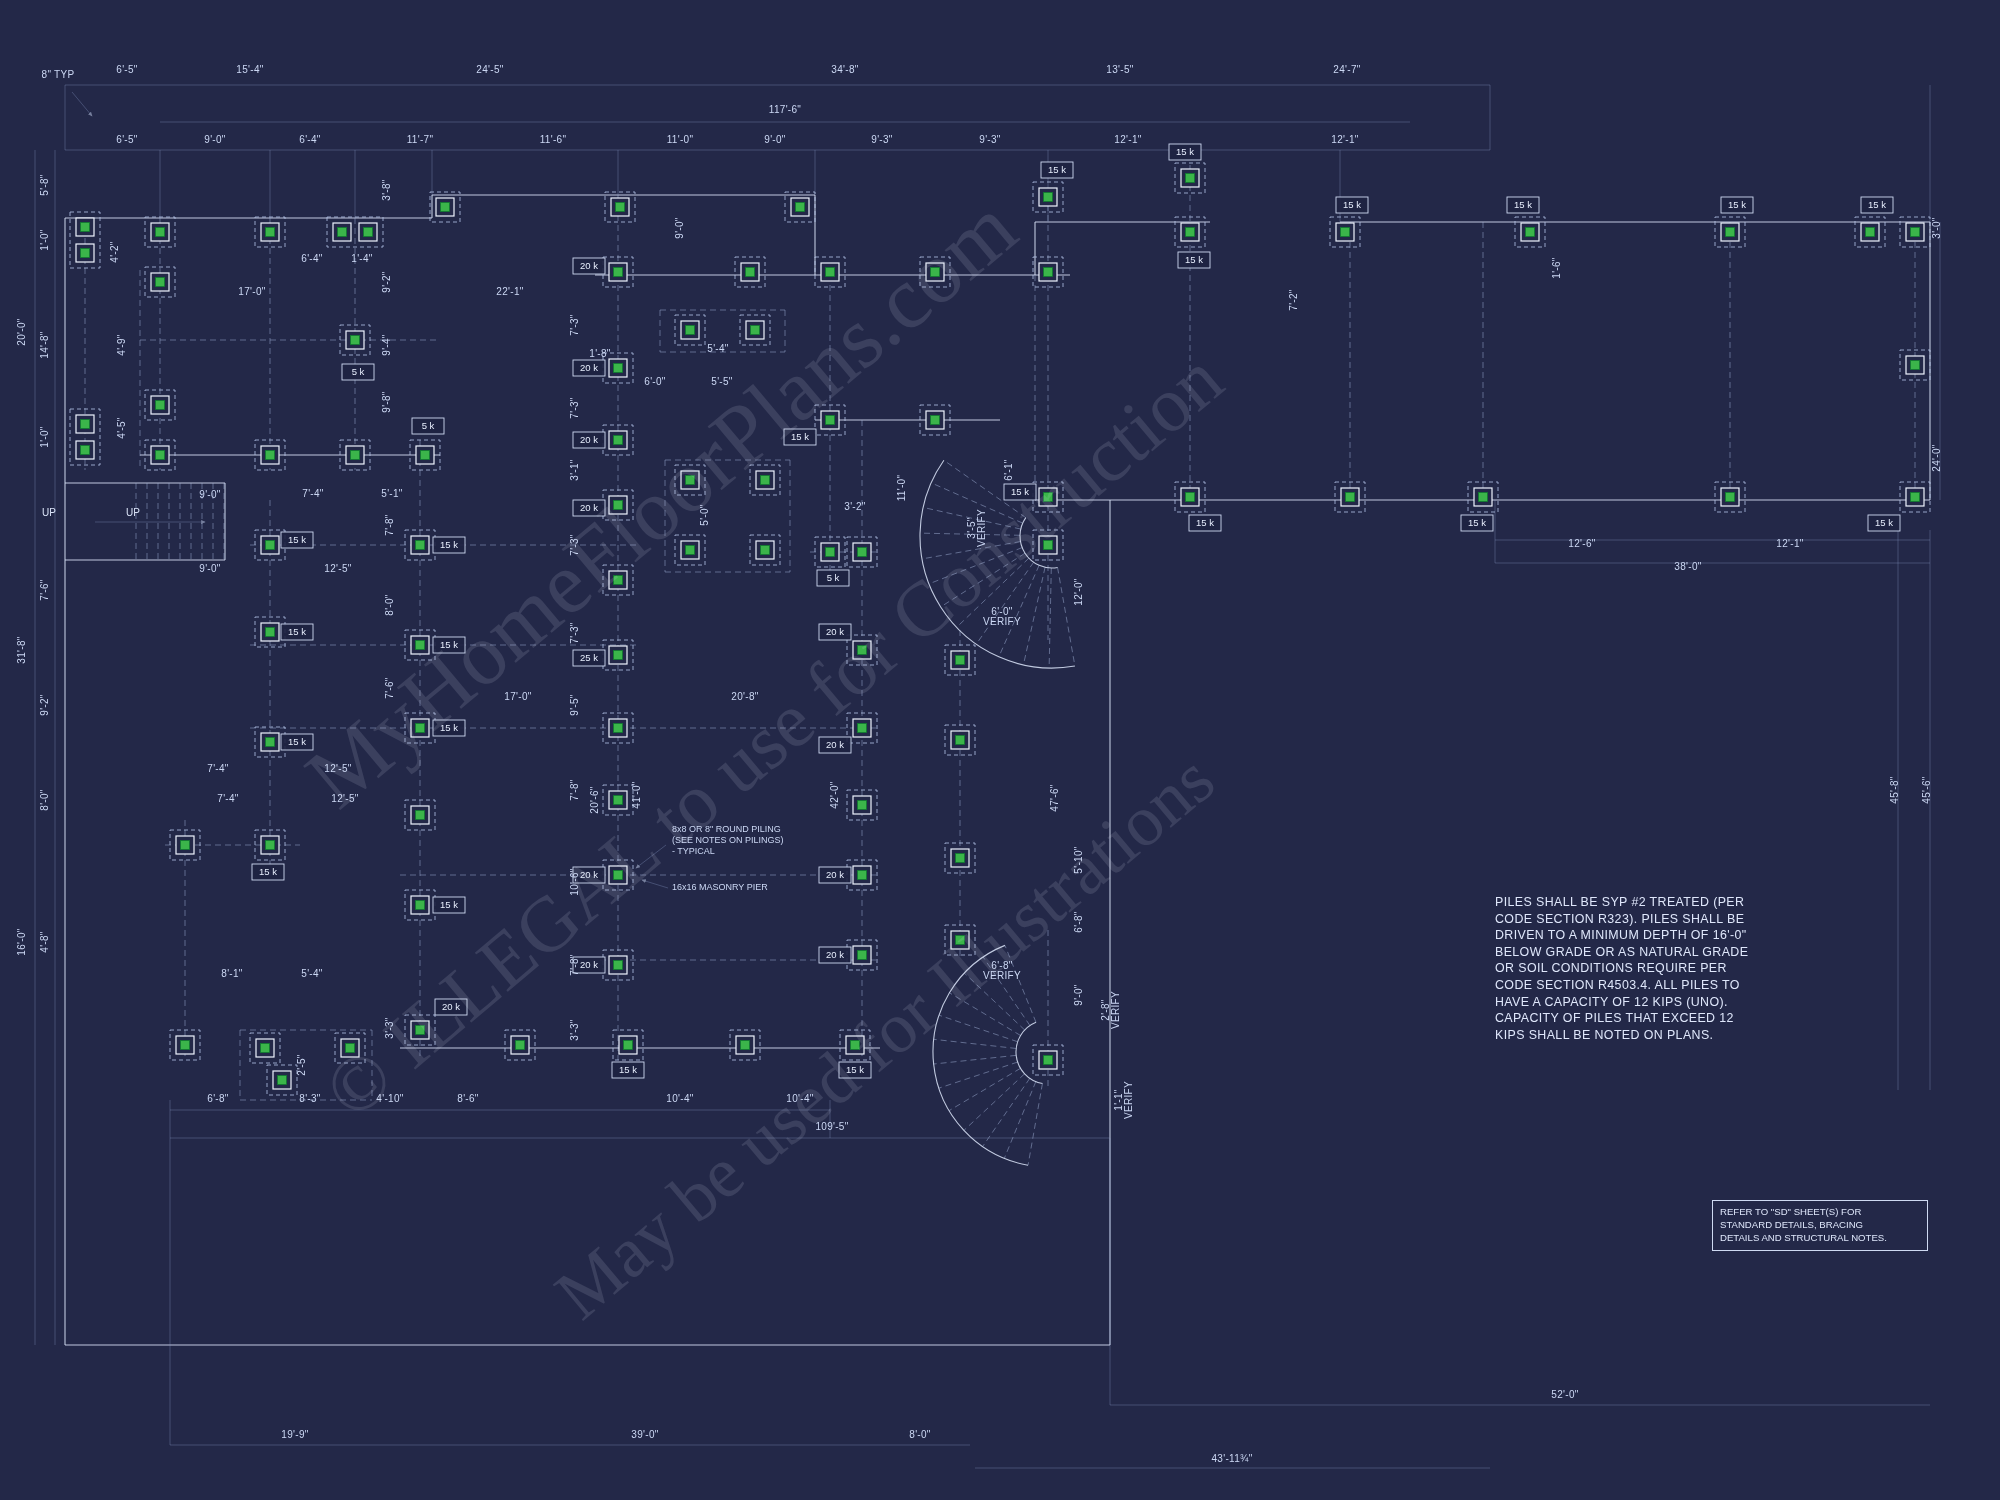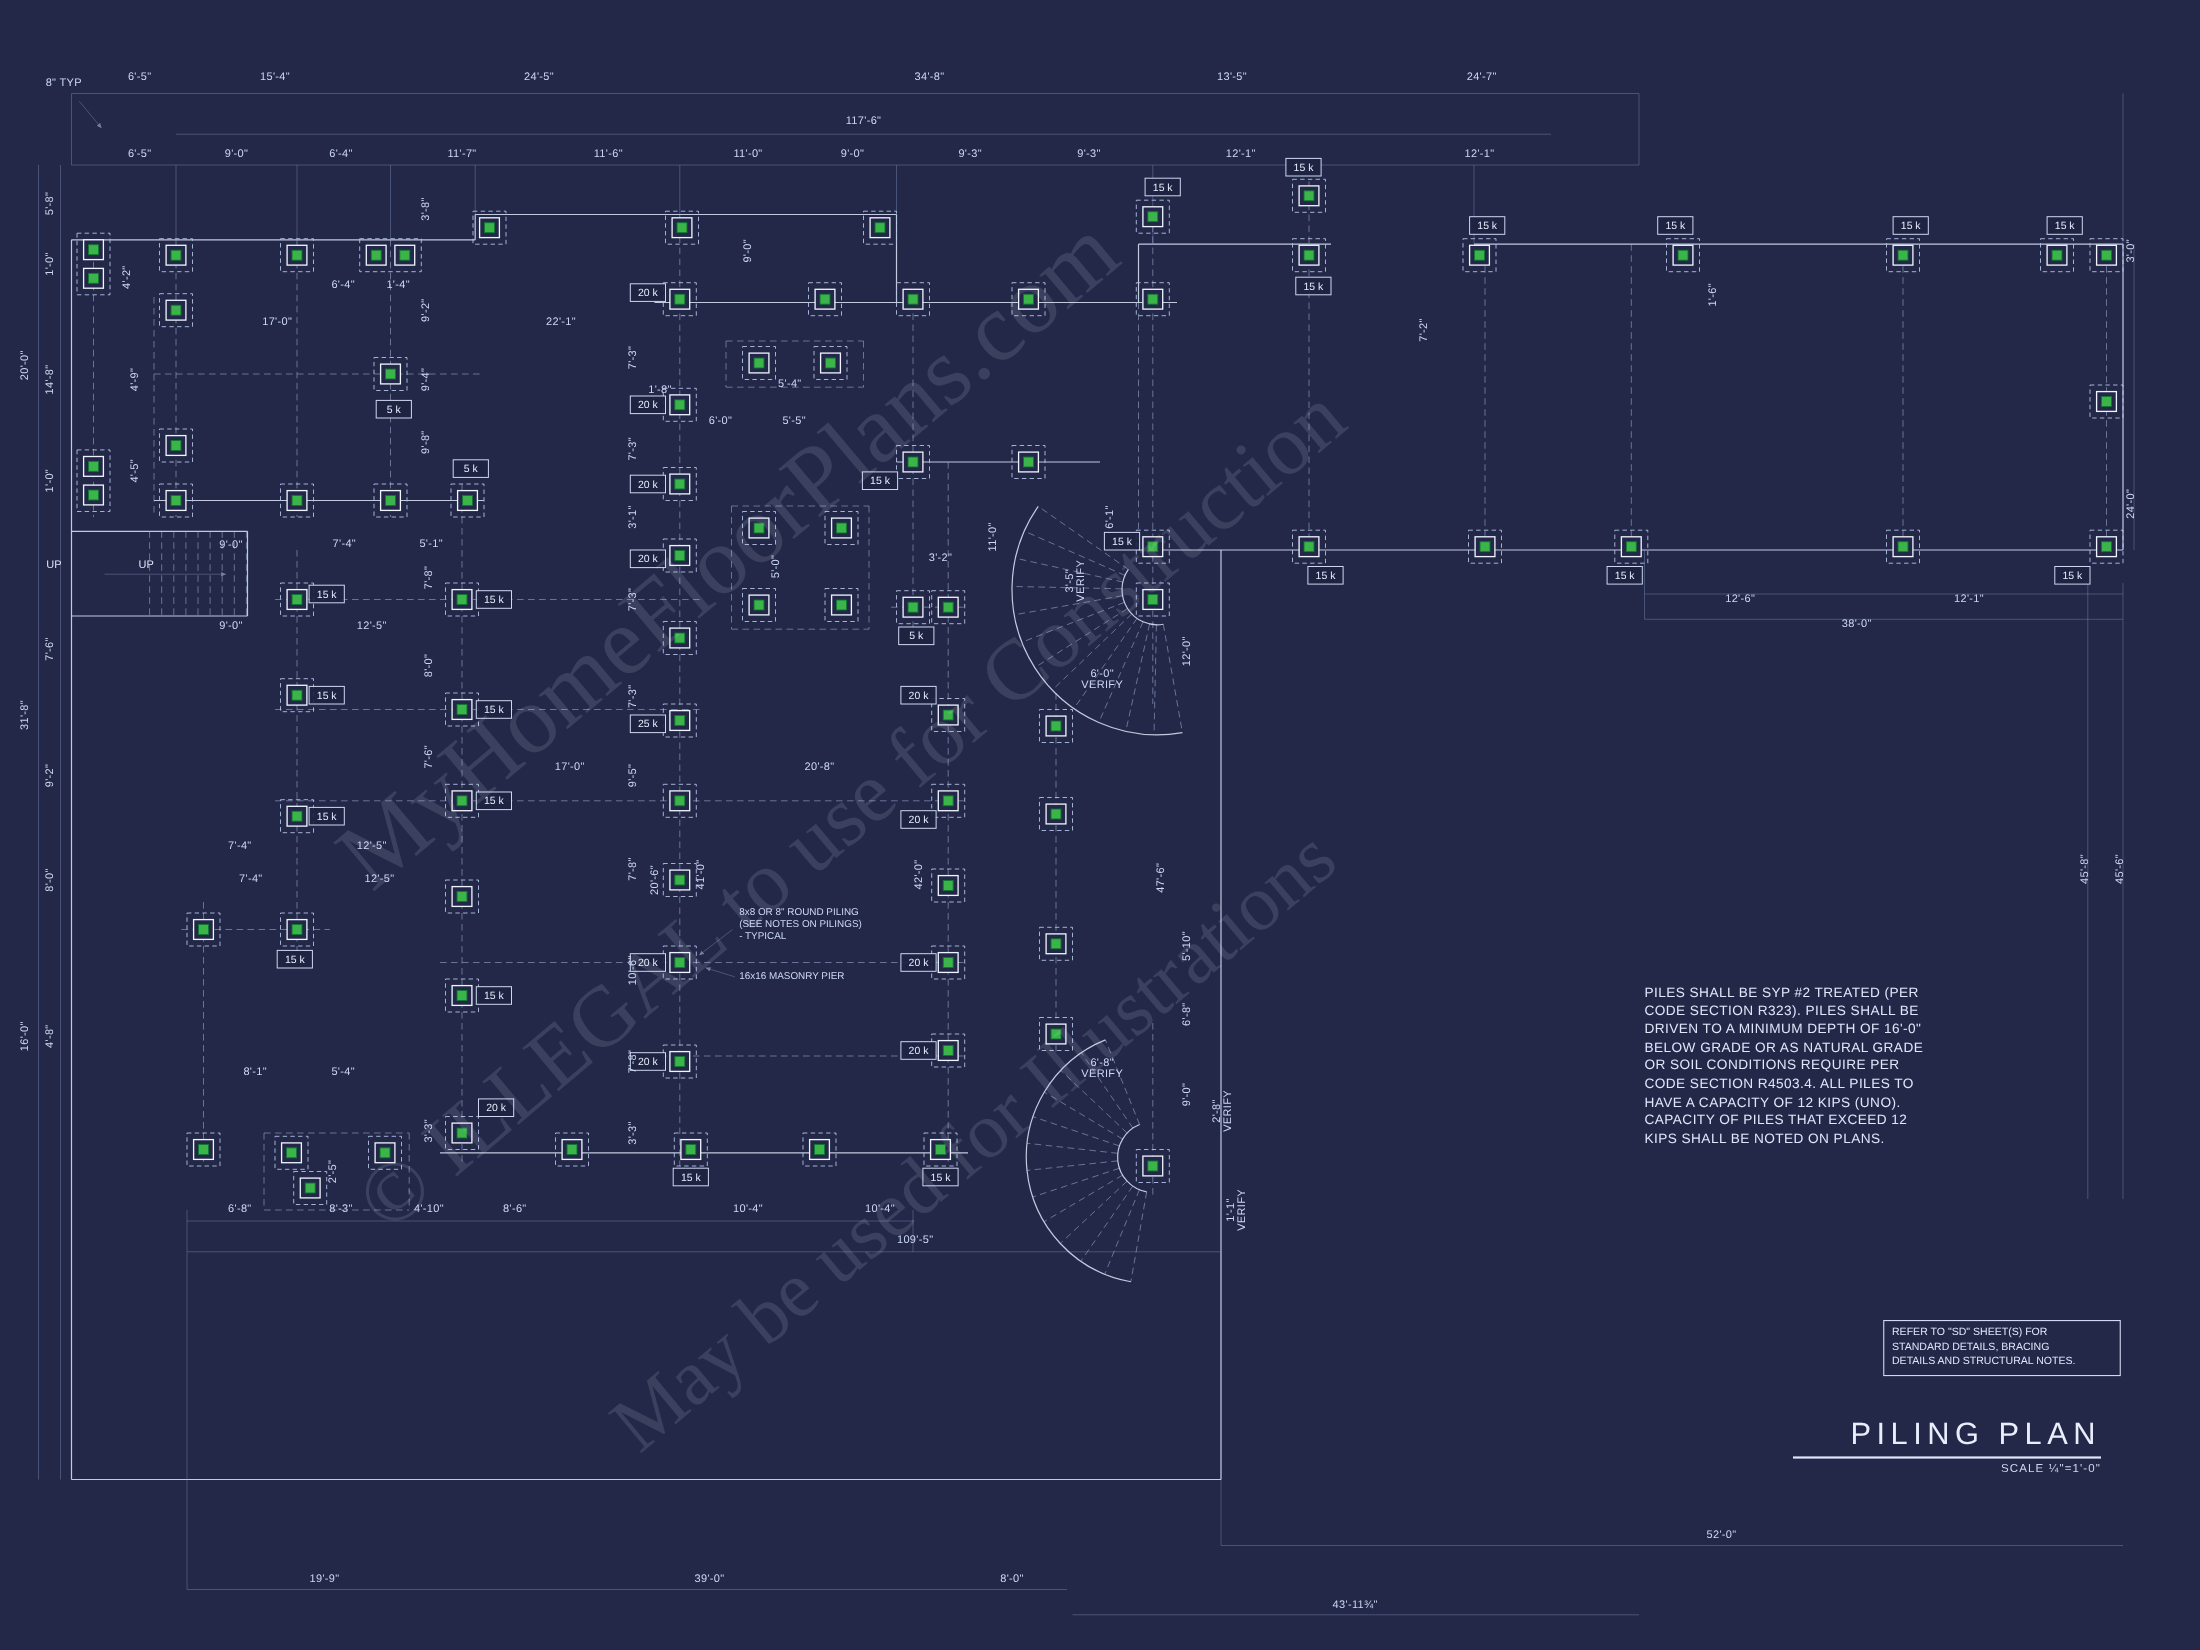--- a/index.html
+++ b/index.html
@@ -636,18 +636,14 @@
 OR SOIL CONDITIONS REQUIRE PER
 CODE SECTION R4503.4. ALL PILES TO
 HAVE A CAPACITY OF 12 KIPS (UNO).
 CAPACITY OF PILES THAT EXCEED 12
 KIPS SHALL BE NOTED ON PLANS.</div>
 
   <div class="sdnote">REFER TO "SD" SHEET(S) FOR
 STANDARD DETAILS, BRACING
 DETAILS AND STRUCTURAL NOTES.</div>
 
-  <div class="titlewrap">
-    <span class="title">PILING PLAN</span>
-    <span class="scale">SCALE ¼"=1'-0"</span>
-  </div>
 
 </div>
 
 </body></html>

